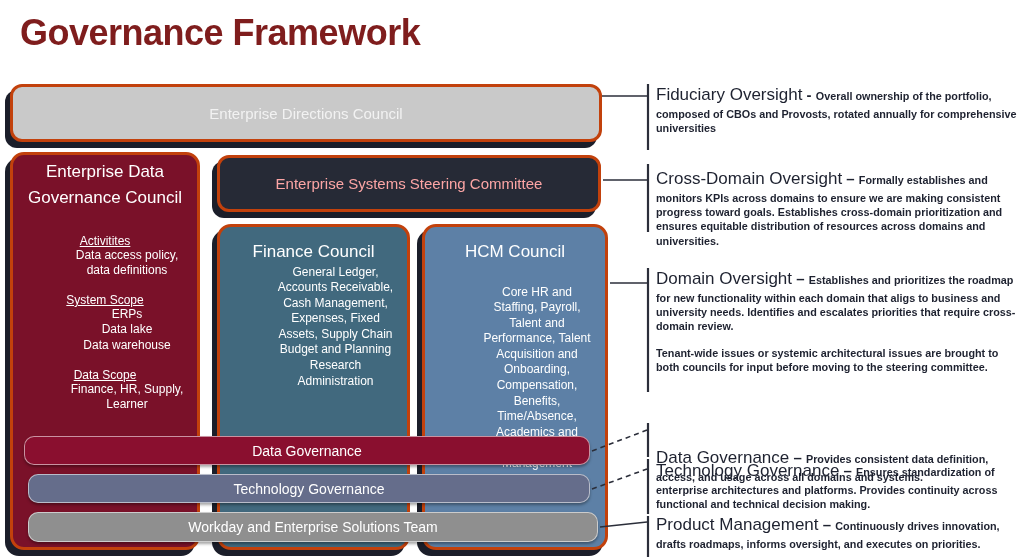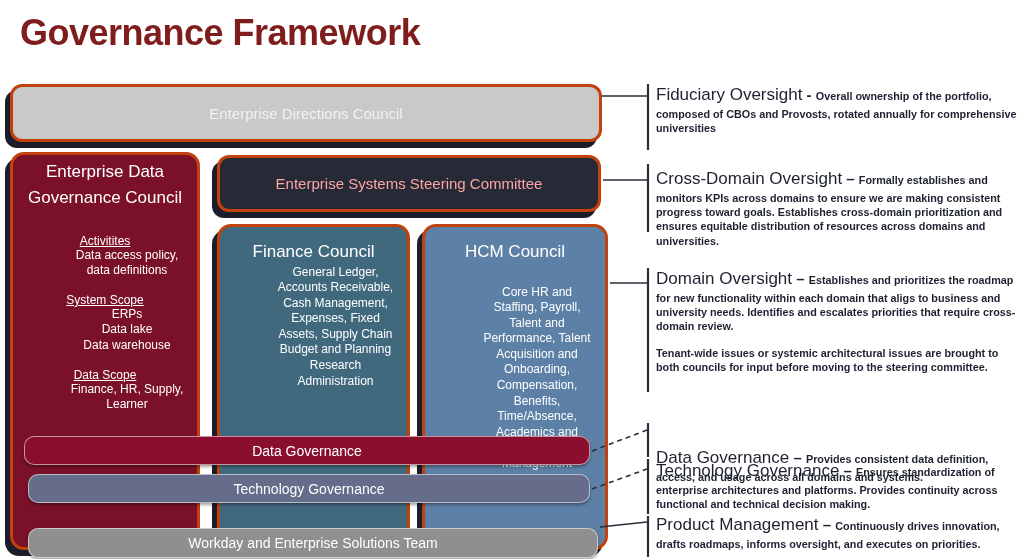--- a/index.html
+++ b/index.html
@@ -37,21 +37,21 @@
   .fin-p2{margin-top:18px;}
   .fin-p3{margin-top:18px;}
   .hcm-body{margin-top:20px;}
   
   .bar{position:absolute;box-sizing:border-box;border-radius:10px;
        display:flex;align-items:center;justify-content:center;color:#fff;
        font-size:14px;border:1px solid rgba(255,255,255,0.55);
        box-shadow:0 2px 3px rgba(0,0,0,0.35);z-index:4;}
   .bar-data{left:24px;top:436px;width:566px;height:29px;background:#8a0f2f;}
   .bar-tech{left:28px;top:474px;width:562px;height:29px;background:#656d8b;}
-  .bar-workday{left:28px;top:512px;width:570px;height:30px;background:#8f8f8f;margin-top:16px;}
+  .bar-workday{left:28px;top:512px;width:570px;height:30px;background:#8f8f8f;}
   
   .connectors{position:absolute;left:0;top:0;width:1024px;height:559px;z-index:6;pointer-events:none;}
   
   .ann{position:absolute;left:656px;width:362px;color:#1e2230;z-index:5;}
   .ann-heading{font-size:17px;font-weight:400;}
   .ann-dash{font-size:15px;font-weight:700;}
   .ann-body{font-size:10.8px;font-weight:700;line-height:1.33;}
   .ann p{margin:0;}
   .ann p + p{margin-top:12px;}
   .ann-fiduciary{top:84px;}

